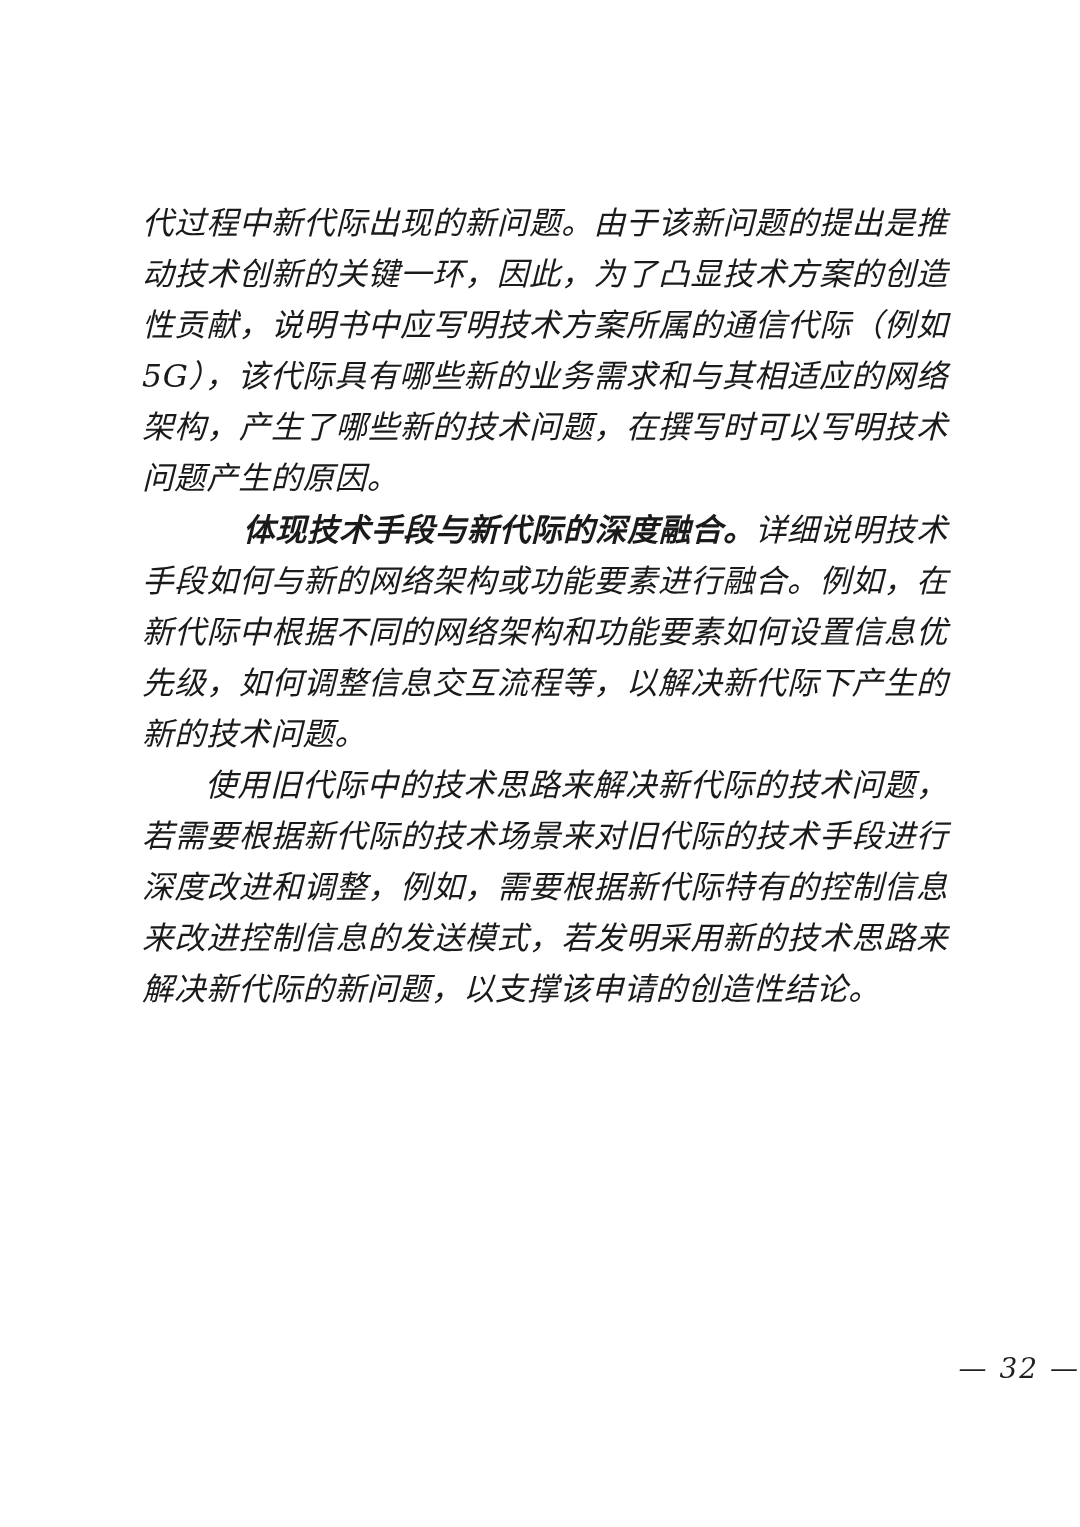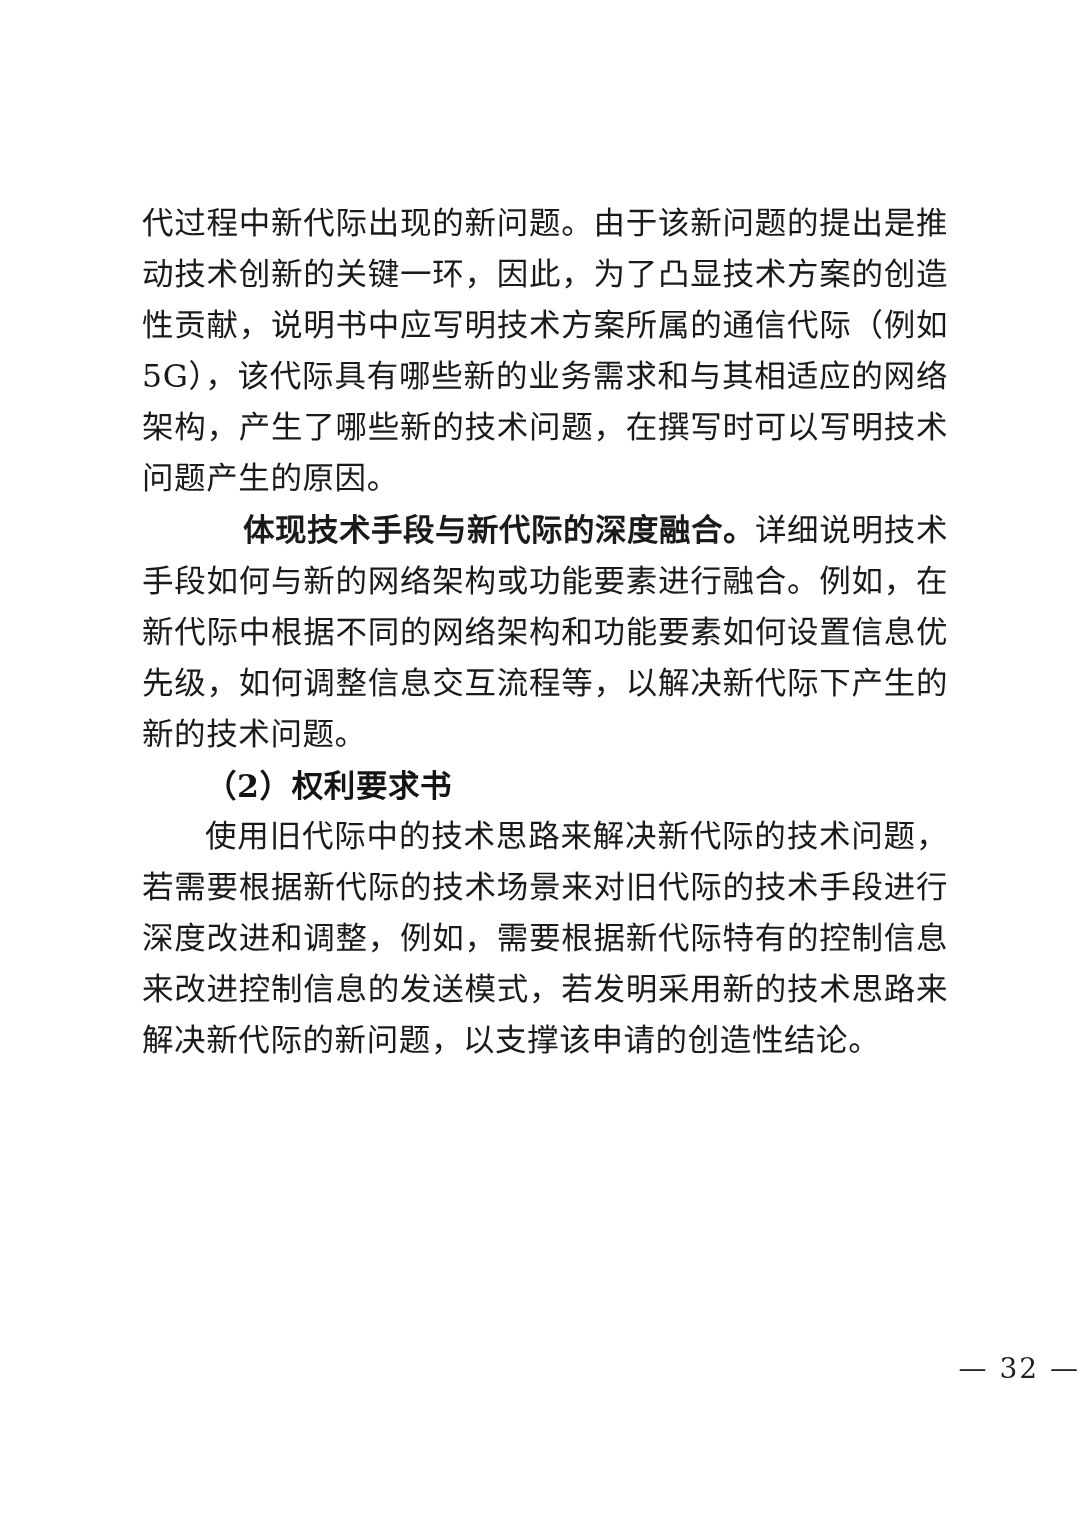--- a/index.html
+++ b/index.html
@@ -15,20 +15,21 @@
   }
 
   .page {
     position: relative;
     width: 1080px;
     height: 1415px;
     margin: 0 auto;
     background: #ffffff;
     box-sizing: border-box;
     overflow: hidden;
+    font-style: italic;
   }
 
   .text-column {
     position: absolute;
     left: 142px;
     top: 198px;
     width: 806px;
   }
 
   
@@ -89,21 +90,20 @@
 <body>
 
 <div class="page">
 
   <div class="text-column">
 
     <p class="para no-indent"><span>代过程中新代际出现的新问题。由于该新问题的提出是推动技术创新的关键一环，因此，为了凸显技术方案的创造性贡献，说明书中应写明技术方案所属的通信代际（例如 5G），该代际具有哪些新的业务需求和与其相适应的网络架构，产生了哪些新的技术问题，在撰写时可以写明技术问题产生的原因。</span></p>
 
     <p class="para indent"><span class="lead">体现技术手段与新代际的深度融合。</span><span>详细说明技术手段如何与新的网络架构或功能要素进行融合。例如，在新代际中根据不同的网络架构和功能要素如何设置信息优先级，如何调整信息交互流程等，以解决新代际下产生的新的技术问题。</span></p>
 
-    <p class="heading"><span>（2）权利要求书</span></p>
 
 
 
     <p class="para indent"><span>使用旧代际中的技术思路来解决新代际的技术问题，若需要根据新代际的技术场景来对旧代际的技术手段进行深度改进和调整，例如，需要根据新代际特有的控制信息来改进控制信息的发送模式，若发明采用新的技术思路来解决新代际的新问题，以支撑该申请的创造性结论。</span></p>
 
   </div>
 
   <div class="folio">— 32 —</div>
 
 </div>

